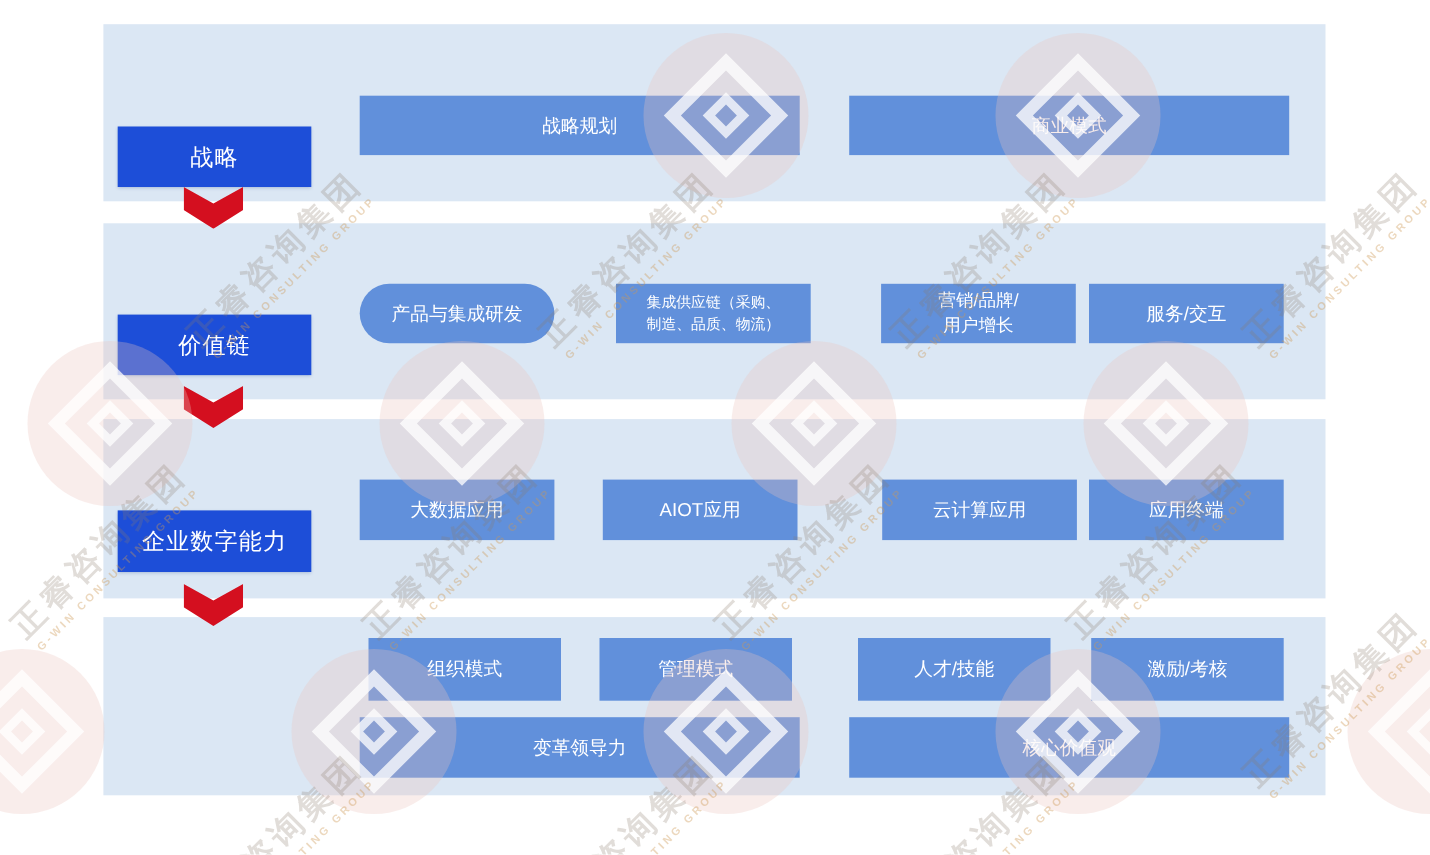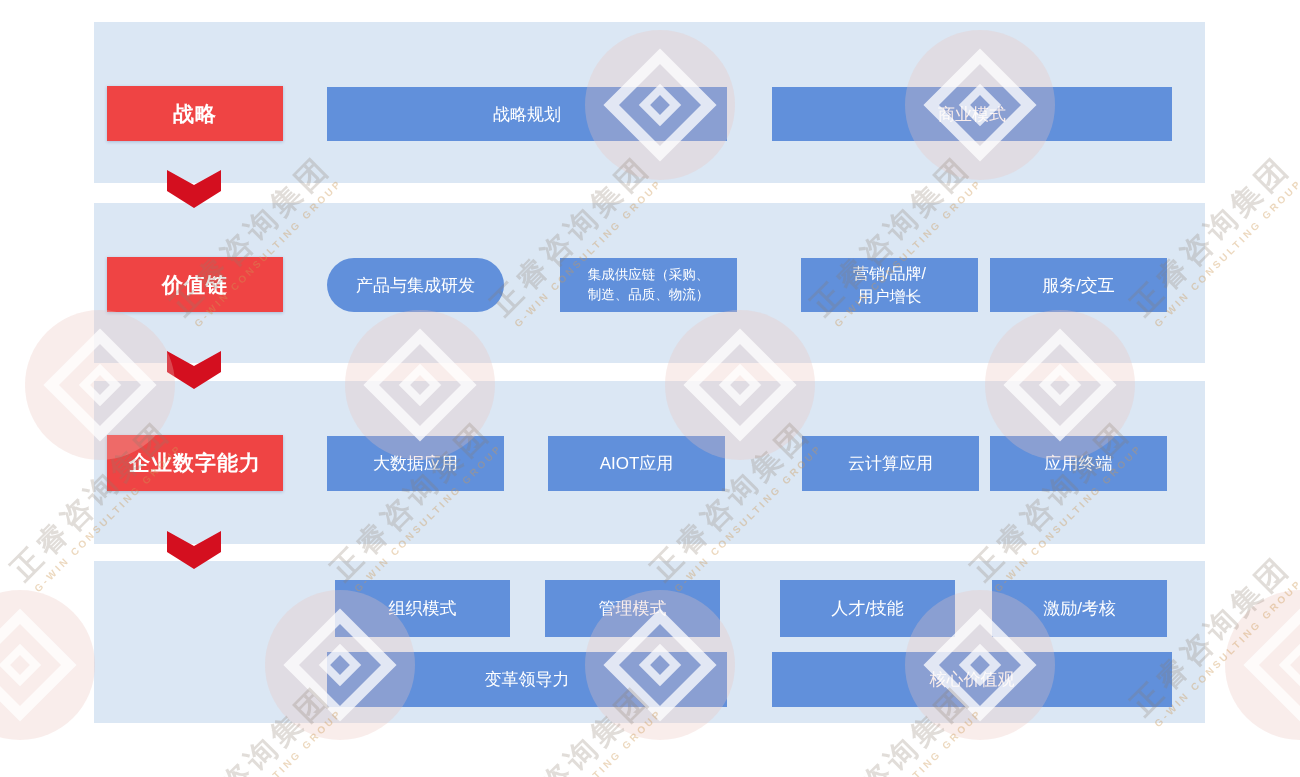--- a/index.html
+++ b/index.html
@@ -29,25 +29,26 @@
     position: absolute;
     display: flex;
     align-items: center;
     justify-content: center;
     text-align: center;
     color: #ffffff;
     z-index: 2;
     white-space: pre-line;
   }
   .label-box {
-    background: #ef4444;
+    background: #1d4ed8;
     font-size: 21px;
-    font-weight: 700;
+    font-weight: 400;
     letter-spacing: 1px;
     box-shadow: 0 1px 3px rgba(20, 60, 130, 0.25);
+    margin-top: 29px;
   }
   .item-box {
     background: #6190db;
     font-size: 17px;
     font-weight: 500;
   }
   .item-box.small-text { font-size: 13.5px; line-height: 1.45; }
   .item-box.two-line   { font-size: 16px;   line-height: 1.45; }
 
   .arrow {

